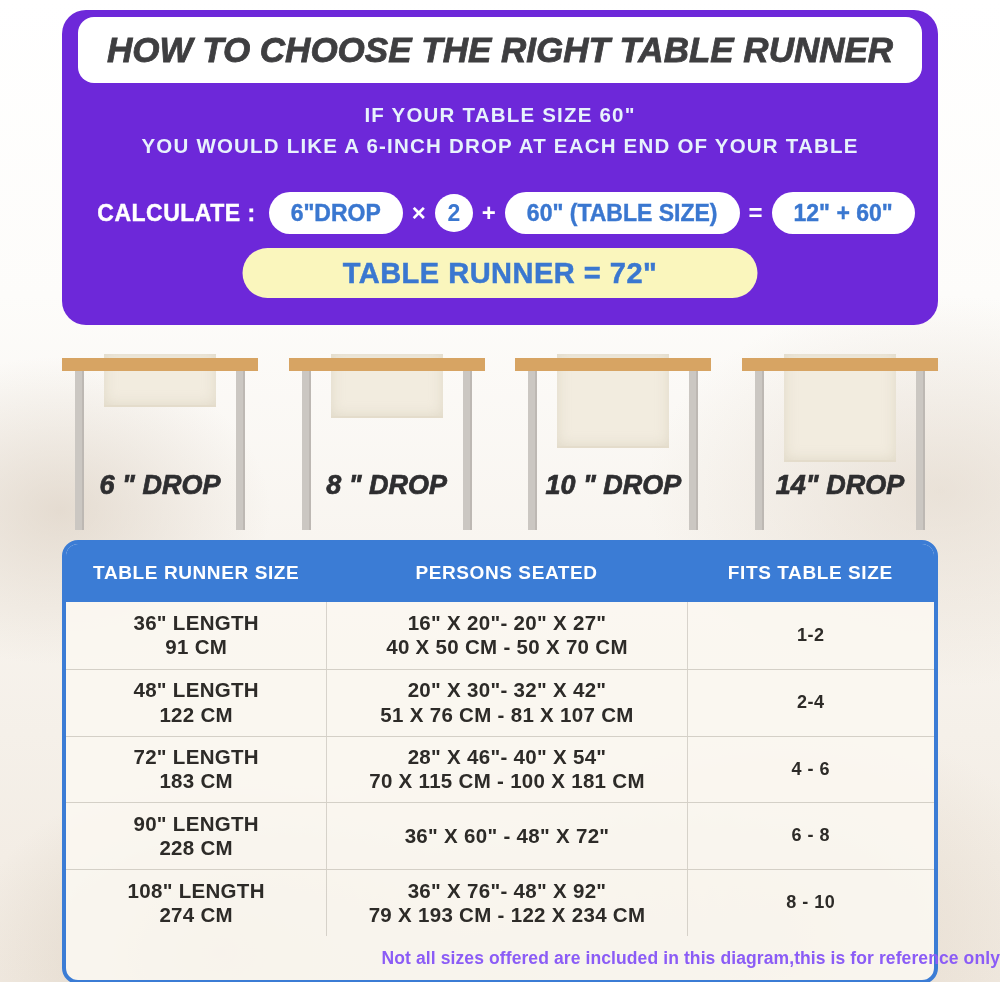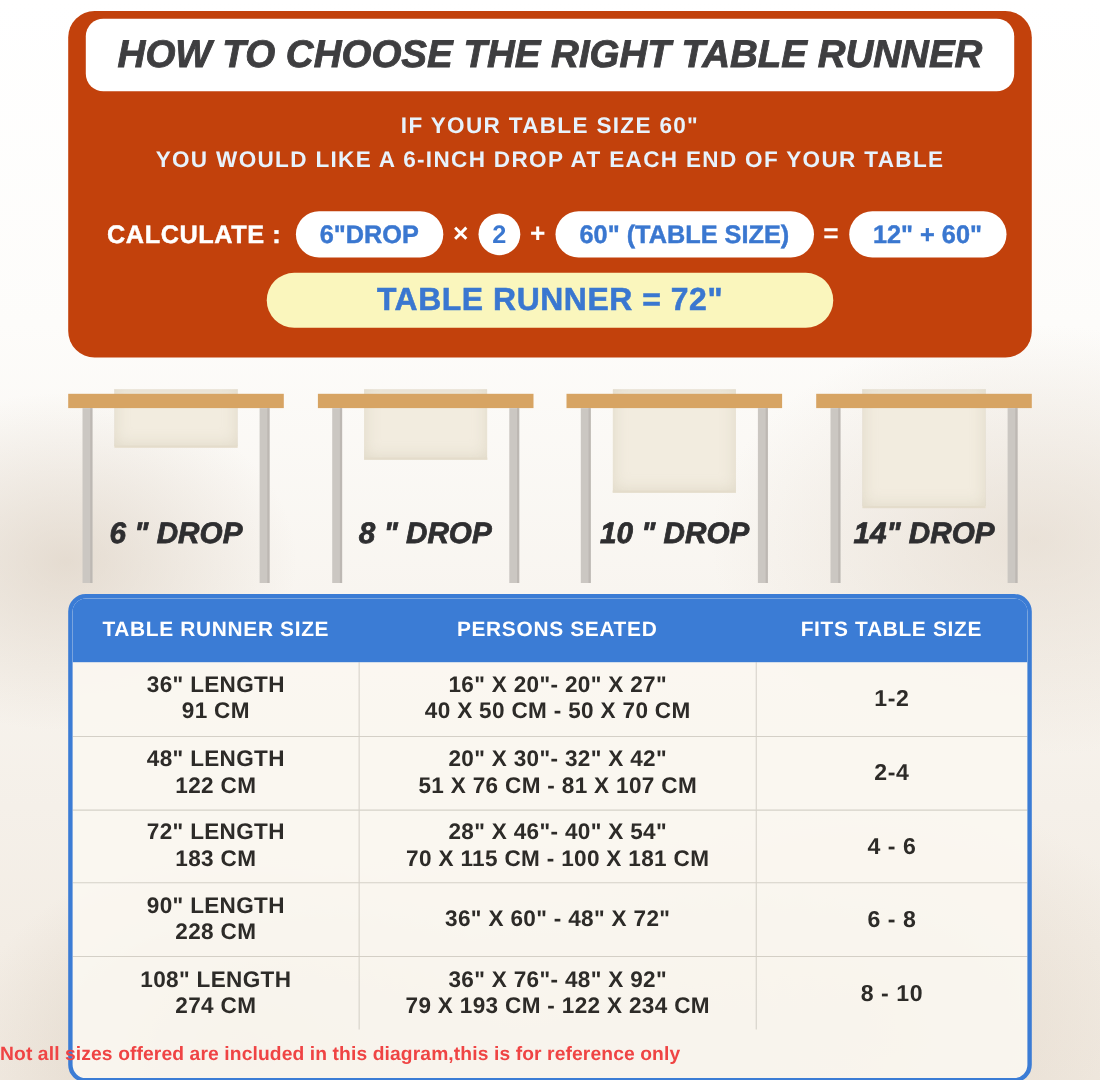--- a/index.html
+++ b/index.html
@@ -19,21 +19,21 @@
       radial-gradient(ellipse 420px 280px at 94% 50%, rgba(218,205,190,0.50), transparent 70%),
       radial-gradient(ellipse 520px 320px at 50% 100%, rgba(205,190,170,0.55), transparent 72%),
       radial-gradient(ellipse 360px 260px at 22% 97%, rgba(196,180,160,0.50), transparent 70%),
       radial-gradient(ellipse 420px 300px at 78% 94%, rgba(212,197,178,0.48), transparent 70%),
       linear-gradient(180deg, #ffffff 0%, #fdfcfa 30%, #f7f3ed 62%, #f1eae1 100%);
   }
 
   
   .blue-panel {
     position:absolute; left:62px; top:10px; width:876px; height:315px;
-    background:#c2410c; border-radius:24px;
+    background:#6d28d9; border-radius:24px;
   }
   .title-card {
     position:absolute; left:16px; right:16px; top:7px; height:66px;
     background:#ffffff; border-radius:16px;
     display:flex; align-items:center; justify-content:center;
   }
   .title-card h1 {
     font-style:italic; font-weight:bold; font-size:35px; letter-spacing:0px;
     color:#3e3e40; -webkit-text-stroke:0.8px #3e3e40; white-space:nowrap;
   }
@@ -123,25 +123,25 @@
   .tr {
     display:grid; grid-template-columns:30% 41.5% 28.5%;
   }
   .tr + .tr { border-top:1.5px solid rgba(125,118,106,0.30); }
   .td {
     display:flex; flex-direction:column; justify-content:center; align-items:center;
     text-align:center; color:#2d2b28; font-weight:bold; line-height:1.2;
   }
   .td + .td { border-left:1.5px solid rgba(125,118,106,0.28); }
   .td .ln { font-size:20.5px; letter-spacing:0.3px; white-space:nowrap; }
-  .td.persons { font-size:21px; letter-spacing:0.5px; }
+  .td.persons { font-size:18px; letter-spacing:0.5px; }
 
   .footer-note {
-    position:absolute; top:948px; left:0; width:100%; text-align:left;
-    font-weight:bold; font-size:17.5px; color:#ef4444; letter-spacing:0.1px;
+    position:absolute; top:948px; left:0; width:100%; text-align:right;
+    font-weight:bold; font-size:17.5px; color:#8b5cf6; letter-spacing:0.1px;
   }
 </style>
 </head>
 <body>
 
 <div class="canvas">
   <div class="bg-photo"></div>
 
   <section class="blue-panel">
     <div class="title-card">

